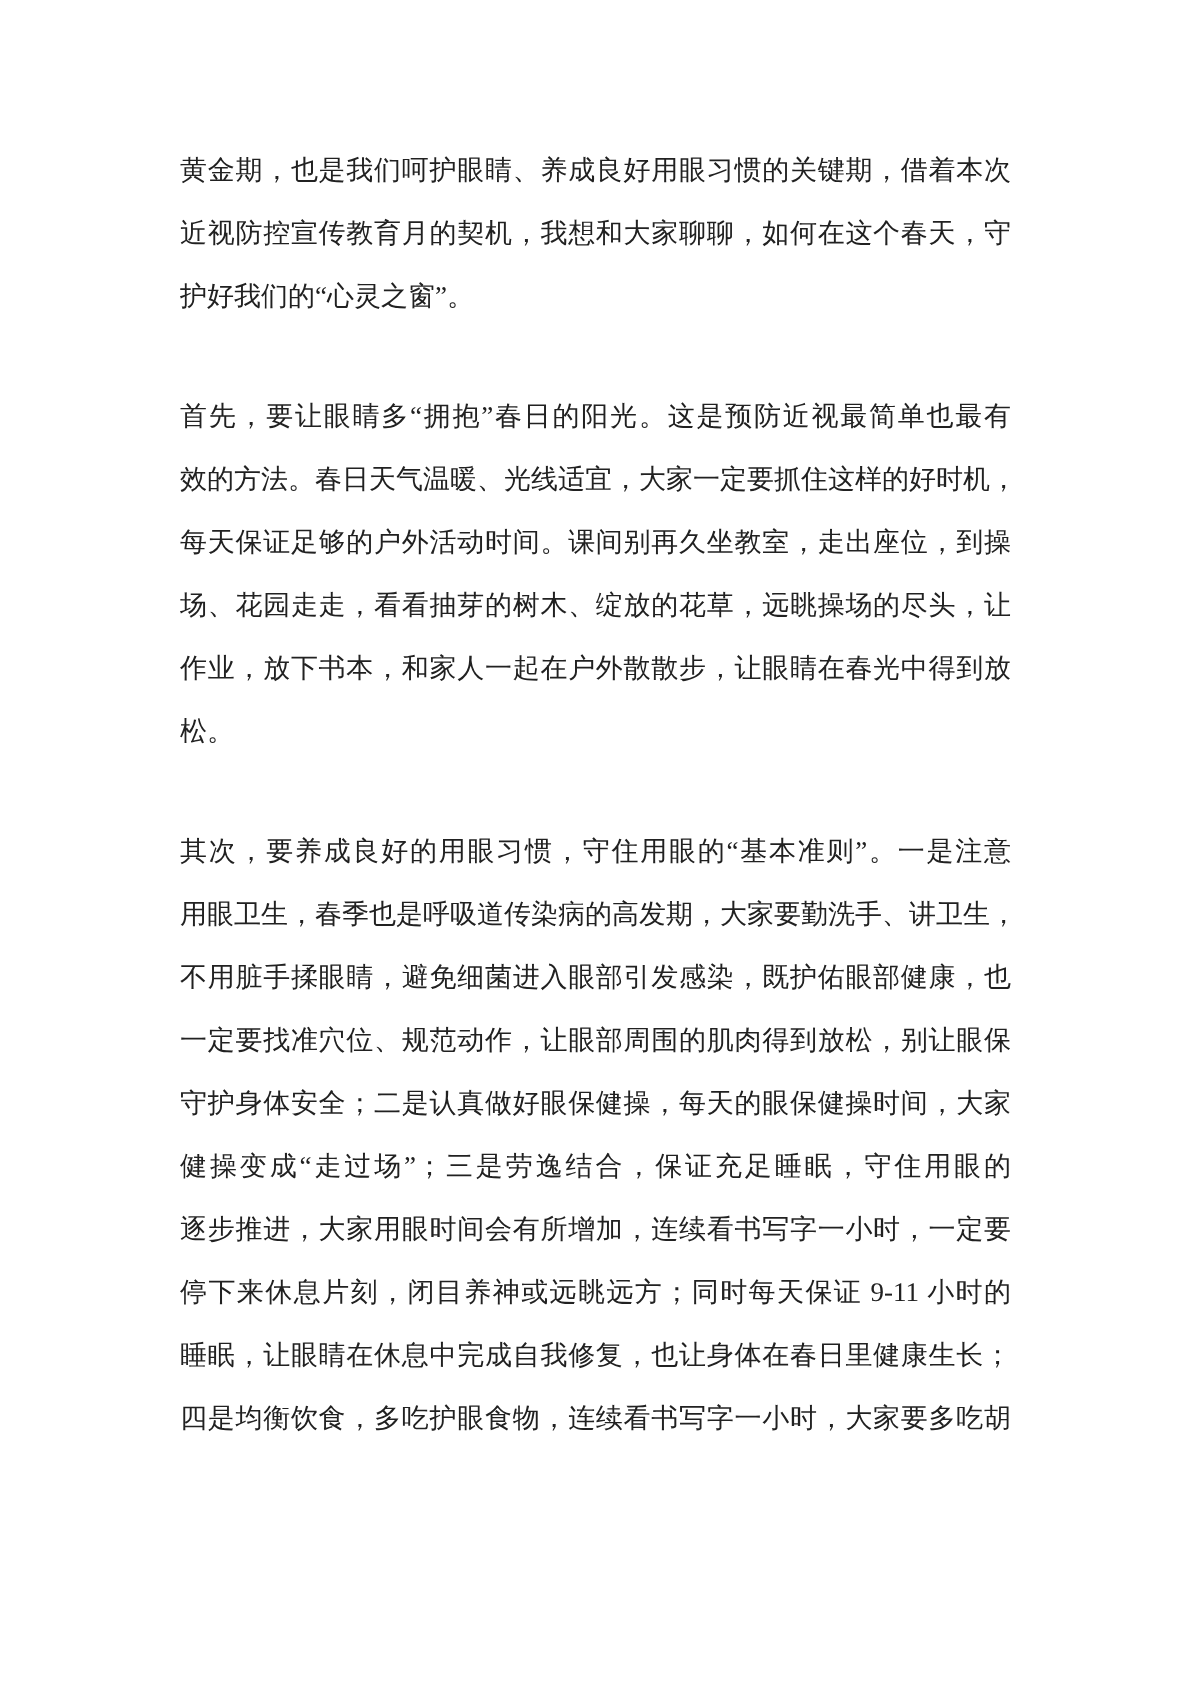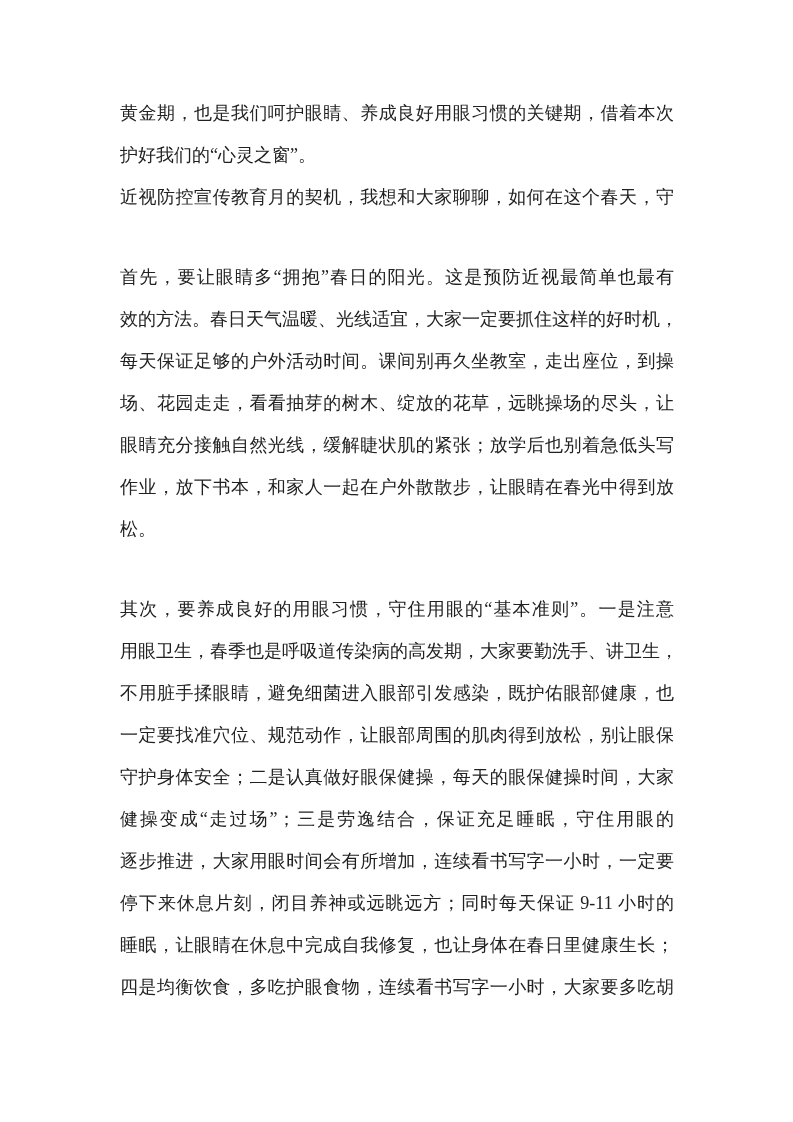--- a/index.html
+++ b/index.html
@@ -38,29 +38,28 @@
     white-space: normal;
   }
 </style>
 </head>
 <body>
 
 <div class="page">
   <div class="doc-content" id="doc-body">
       <div class="paragraph">
         <div class="doc-line">黄金期，也是我们呵护眼睛、养成良好用眼习惯的关键期，借着本次</div>
+        <div class="doc-line">近视防控宣传教育月的契机，我想和大家聊聊，如何在这个春天，守</div>
         <div class="doc-line is-last">护好我们的“心灵之窗”。</div>
-        <div class="doc-line">近视防控宣传教育月的契机，我想和大家聊聊，如何在这个春天，守</div>
       </div>
       <div class="paragraph">
         <div class="doc-line">首先，要让眼睛多“拥抱”春日的阳光。这是预防近视最简单也最有</div>
         <div class="doc-line">效的方法。春日天气温暖、光线适宜，大家一定要抓住这样的好时机，</div>
         <div class="doc-line">每天保证足够的户外活动时间。课间别再久坐教室，走出座位，到操</div>
         <div class="doc-line">场、花园走走，看看抽芽的树木、绽放的花草，远眺操场的尽头，让</div>
-        <div class="doc-line">眼睛充分接触自然光线，缓解睫状肌的紧张；放学后也别着急低头写</div>
         <div class="doc-line">作业，放下书本，和家人一起在户外散散步，让眼睛在春光中得到放</div>
         <div class="doc-line is-last">松。</div>
       </div>
       <div class="paragraph">
         <div class="doc-line">其次，要养成良好的用眼习惯，守住用眼的“基本准则”。一是注意</div>
         <div class="doc-line">用眼卫生，春季也是呼吸道传染病的高发期，大家要勤洗手、讲卫生，</div>
         <div class="doc-line">不用脏手揉眼睛，避免细菌进入眼部引发感染，既护佑眼部健康，也</div>
         <div class="doc-line">一定要找准穴位、规范动作，让眼部周围的肌肉得到放松，别让眼保</div>
         <div class="doc-line">守护身体安全；二是认真做好眼保健操，每天的眼保健操时间，大家</div>
         <div class="doc-line">健操变成“走过场”；三是劳逸结合，保证充足睡眠，守住用眼的</div>

